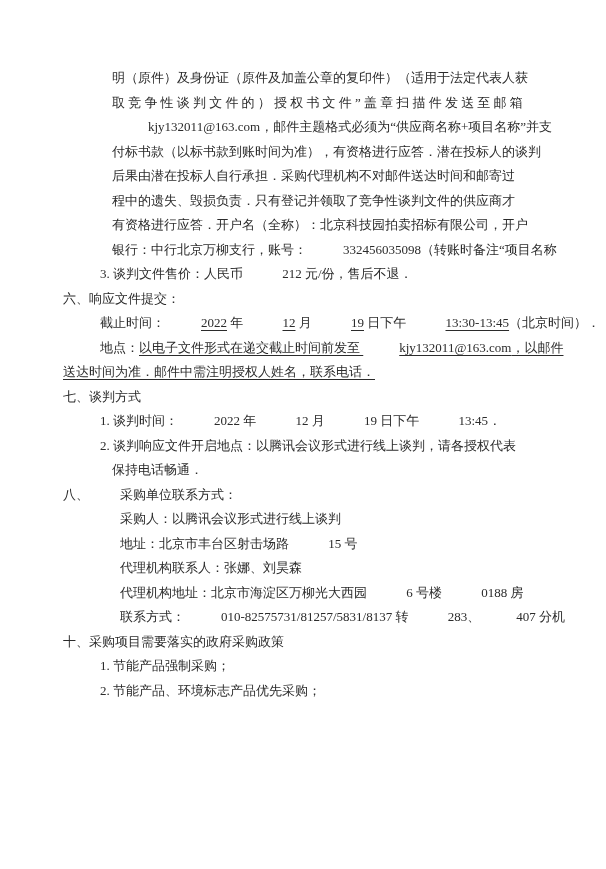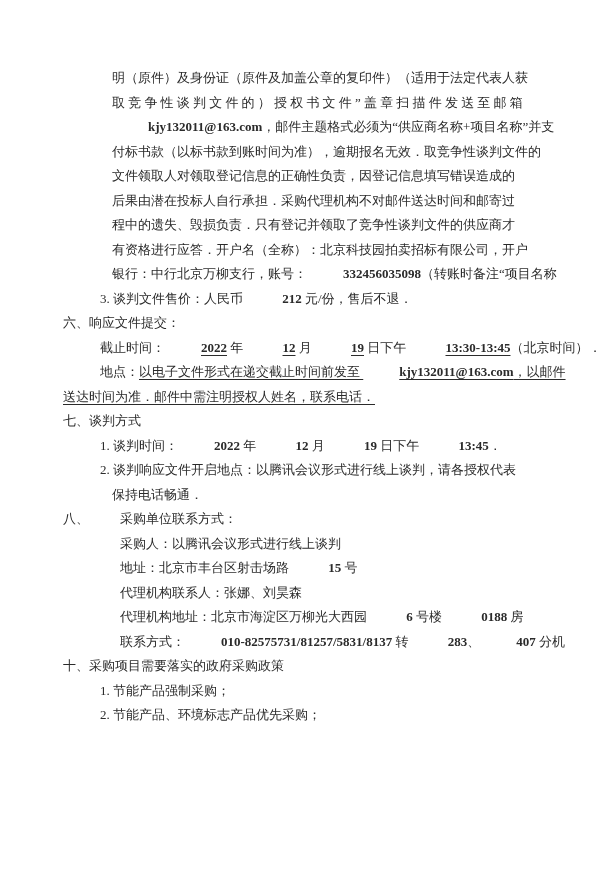--- a/index.html
+++ b/index.html
@@ -29,33 +29,32 @@
   .ind-para   { padding-left: 49px; }
   .ind-item   { padding-left: 37px; }
   .ind-none   { padding-left: 0; }
   .ind-tabbed { padding-left: 57px; }
   .spread     { letter-spacing: 3.2px; }
   .u {
     text-decoration: underline;
     text-underline-offset: 3px;
     text-decoration-thickness: 1px;
   }
-  .b { font-weight: bold; padding-left: 36px; }
+  .b { font-weight: normal; padding-left: 36px; }
   .tab { display: inline-block; width: 31px; }
 </style>
 </head>
 <body>
 
 <main class="doc">
   <div>
       <div class="line ind-para"><span class="">明（原件）及身份证（原件及加盖公章的复印件）（适用于法定代表人获</span></div>
       <div class="line ind-para spread"><span class="">取竞争性谈判文件的）授权书文件”盖章扫描件发送至邮箱</span></div>
       <div class="line ind-para"><span class="b">kjy132011@163.com</span><span class="">，邮件主题格式必须为“供应商名称+项目名称”并支</span></div>
-      <div class="line ind-para"><span class="">付标书款（以标书款到账时间为准），逾期报名无效．取竞争性谈判文件的</span></div>
-      <div class="line ind-para"><span class="">文件领取人对领取登记信息的正确性负责，因登记信息填写错误造成的</span></div>
+      <div class="line ind-para"><span class="">付标书款（以标书款到账时间为准），有资格进行应答．潜在投标人的谈判</span></div>
       <div class="line ind-para"><span class="">后果由潜在投标人自行承担．采购代理机构不对邮件送达时间和邮寄过</span></div>
       <div class="line ind-para"><span class="">程中的遗失、毁损负责．只有登记并领取了竞争性谈判文件的供应商才</span></div>
       <div class="line ind-para"><span class="">有资格进行应答．开户名（全称）：北京科技园拍卖招标有限公司，开户</span></div>
       <div class="line ind-para"><span class="">银行：中行北京万柳支行，账号：</span><span class="b">332456035098</span><span class="">（转账时备注“项目名称</span></div>
       <div class="line ind-item"><span class="">3. 谈判文件售价：人民币 </span><span class="b">212</span><span class=""> 元/份，售后不退．</span></div>
       <div class="line ind-none"><span class="">六、响应文件提交：</span></div>
       <div class="line ind-item"><span class="">截止时间：</span><span class="u b">2022</span><span class=""> 年 </span><span class="u b">12</span><span class=""> 月 </span><span class="u b">19</span><span class=""> 日下午 </span><span class="u b">13:30-13:45</span><span class="">（北京时间）．</span></div>
       <div class="line ind-item"><span class="">地点：</span><span class="u ">以电子文件形式在递交截止时间前发至 </span><span class="u b">kjy132011@163.com</span><span class="u ">，以邮件</span></div>
       <div class="line ind-none"><span class="u ">送达时间为准．邮件中需注明授权人姓名，联系电话．</span></div>
       <div class="line ind-none"><span class="">七、谈判方式</span></div>

